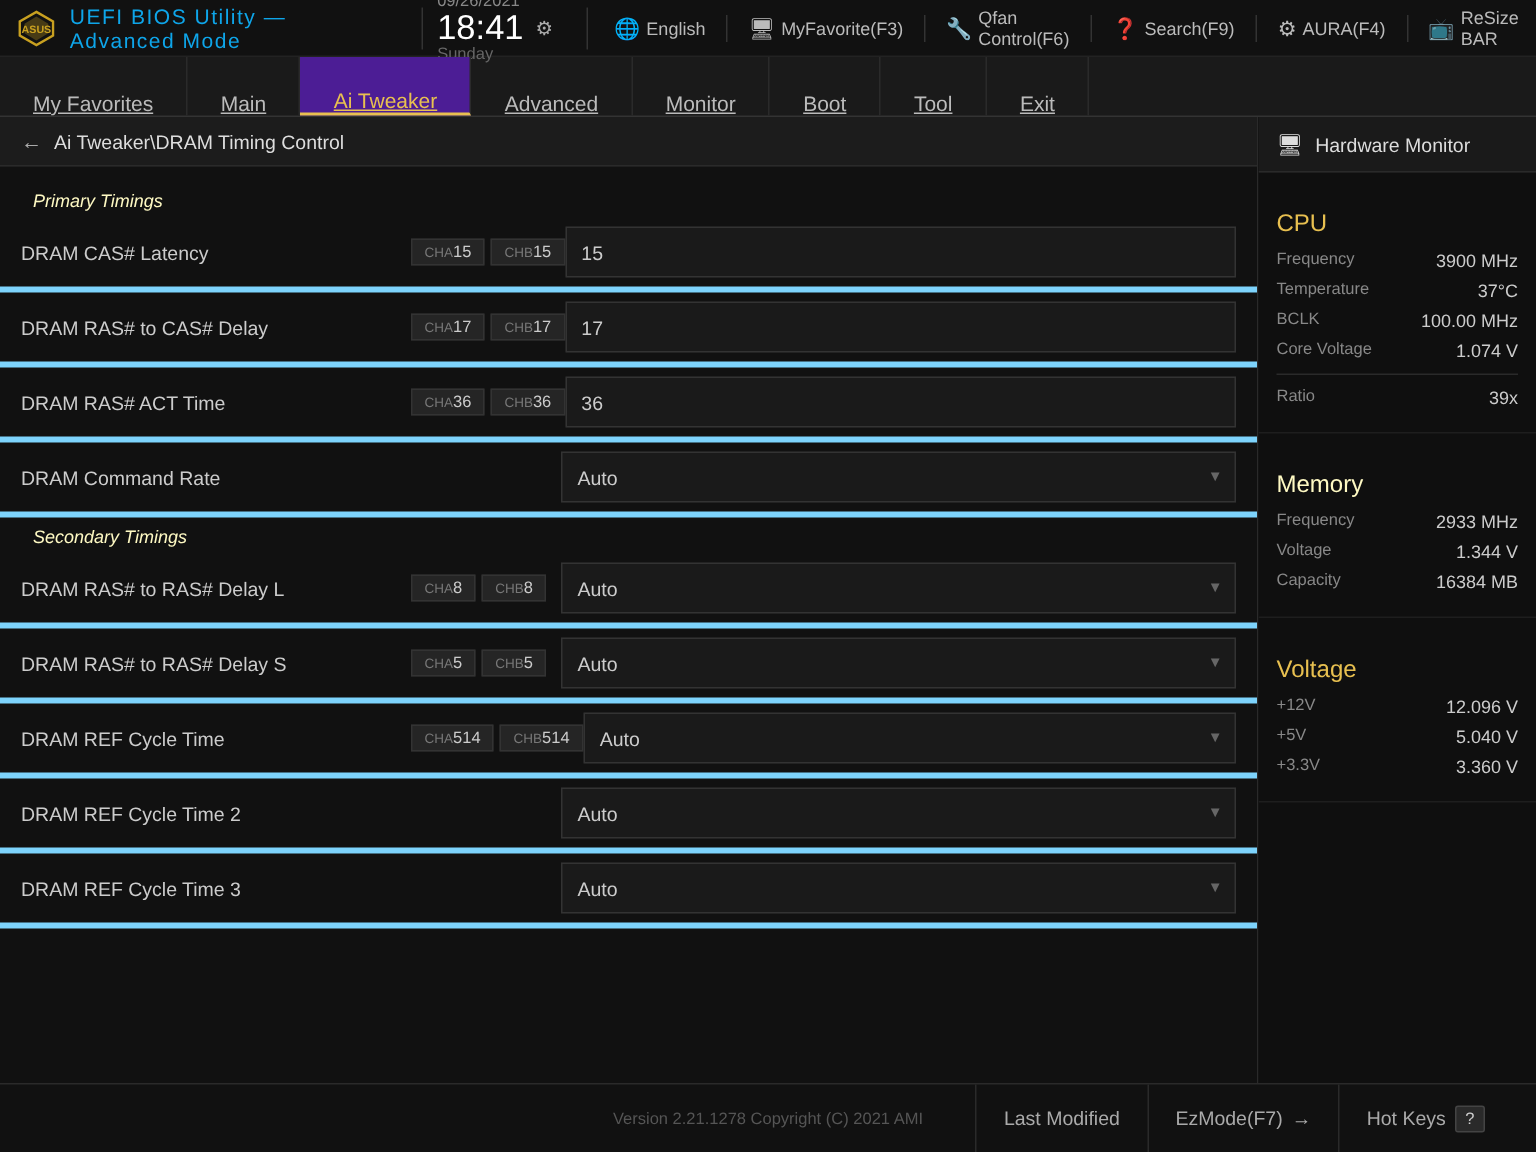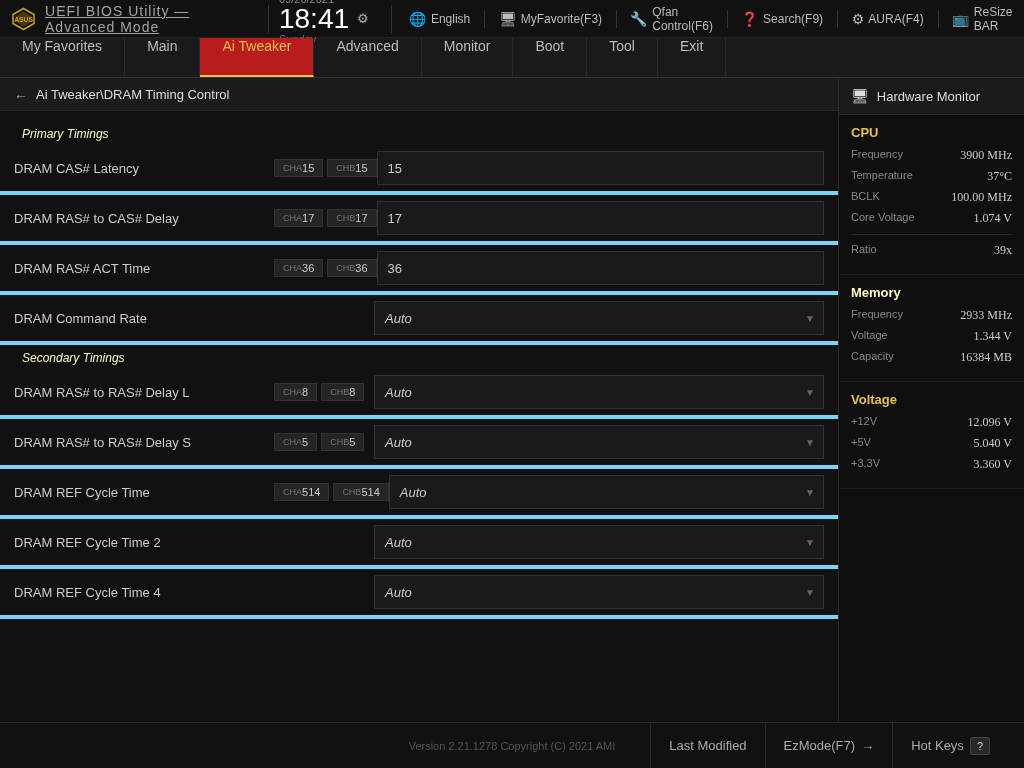--- a/index.html
+++ b/index.html
@@ -26,36 +26,35 @@
       display: flex;
       align-items: center;
       gap: 8px;
       margin-right: 16px;
     }
     .logo-icon {
       width: 36px;
       height: 32px;
     }
     .bios-title {
-      color: #a3a3a3;
+      color: #0ea5e9;
       font-size: 14px;
       font-weight: 300;
       letter-spacing: 1px;
-      text-decoration: underline;
     }
     .datetime-area {
       display: flex;
       flex-direction: column;
       align-items: flex-start;
       margin-right: 12px;
       color: #aaa;
       font-size: 11px;
     }
     .time-display {
-      font-size: 28px;
+      font-size: 23px;
       color: #fff;
       font-weight: 300;
       line-height: 1;
     }
     .gear-icon {
       color: #aaa;
       font-size: 13px;
       margin-left: 4px;
     }
     .top-utilities {
@@ -84,33 +83,34 @@
     
     .nav-bar {
       display: flex;
       align-items: stretch;
       background: #1a1a1a;
       height: 40px;
       border-bottom: 1px solid #333;
     }
     .nav-item {
       display: flex;
-      align-items: flex-start;
+      align-items: flex-end;
       padding: 0 22px;
       cursor: pointer;
       color: #bbb;
       font-size: 14px;
       font-weight: 400;
       border-right: 1px solid #2a2a2a;
       transition: background 0.2s;
+      text-decoration: underline;
     }
     .nav-item.active {
       color: #e8c050;
       border-bottom: 2px solid #e8c050;
-      background: #b91c1c;
+      background: #4c1d95;
     }
 
     
     .main-content {
       display: flex;
       height: calc(768px - 38px - 40px - 46px);
     }
 
     
     .left-panel {
@@ -186,21 +186,20 @@
       font-size: 13px;
       padding: 6px 10px;
       height: 34px;
       outline: none;
       display: flex;
       align-items: center;
       position: relative;
     }
     .setting-value.dropdown {
       cursor: pointer;
-      font-style: italic;
     }
     .dropdown-arrow {
       position: absolute;
       right: 8px;
       top: 50%;
       transform: translateY(-50%);
       color: #666;
       font-size: 10px;
     }
 
@@ -223,41 +222,41 @@
       border-bottom: 1px solid #2a2a2a;
     }
     .monitor-icon {
       font-size: 14px;
     }
     .hw-section {
       padding: 10px 12px;
       border-bottom: 1px solid #1e1e1e;
     }
     .hw-section-title {
-      font-size: 13px;
-      font-weight: 700;
+      font-size: 16px;
+      font-weight: 400;
       margin-bottom: 8px;
+      margin-top: 16px;
     }
     .hw-section-title.cpu-color { color: #e8c050; }
     .hw-section-title.mem-color { color: #fef9c3; }
     .hw-section-title.volt-color { color: #e8c050; }
     .hw-row {
       display: flex;
       justify-content: space-between;
       margin-bottom: 6px;
     }
     .hw-label {
       color: #888;
       font-size: 11px;
     }
     .hw-value {
       color: #ccc;
       font-size: 12px;
       font-weight: 500;
-      font-family: Liberation Serif, serif;
     }
     .hw-divider {
       height: 1px;
       background: #2a2a2a;
       margin: 8px 0;
     }
 
     
     .footer {
       display: flex;
@@ -515,21 +514,21 @@
       <div class="setting-row">
         <span class="setting-name">DRAM REF Cycle Time 2</span>
         <div class="channel-badges" style="visibility:hidden;"></div>
         <div class="setting-value dropdown">
           <span>Auto</span>
           <span class="dropdown-arrow">▼</span>
         </div>
       </div>
 
       <div class="setting-row">
-        <span class="setting-name">DRAM REF Cycle Time 4</span>
+        <span class="setting-name">DRAM REF Cycle Time 3</span>
         <div class="channel-badges" style="visibility:hidden;"></div>
         <div class="setting-value dropdown">
           <span>Auto</span>
           <span class="dropdown-arrow">▼</span>
         </div>
       </div>
 
     </div>
 
   </div>

